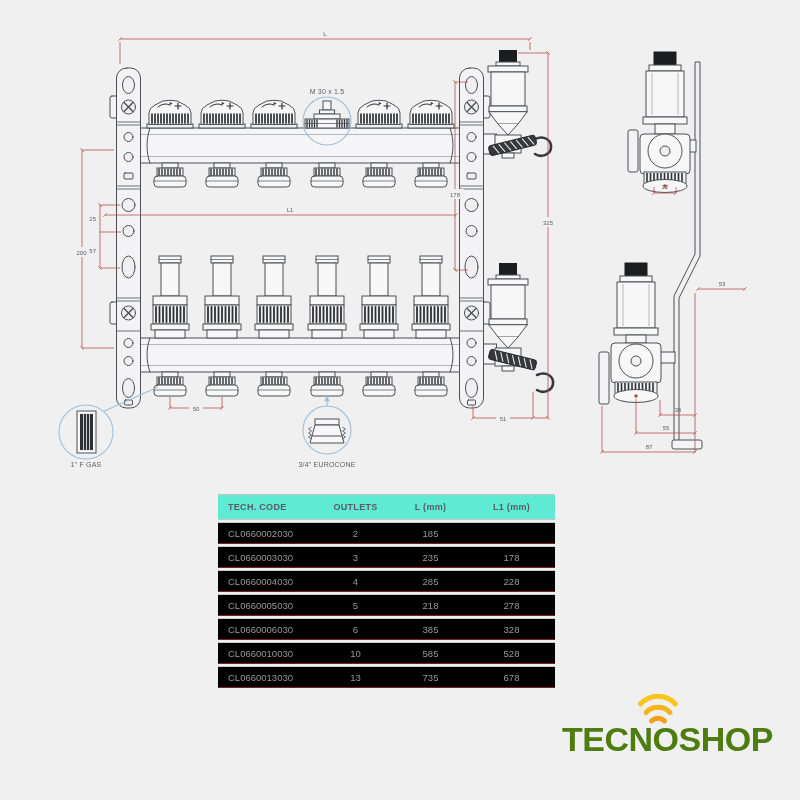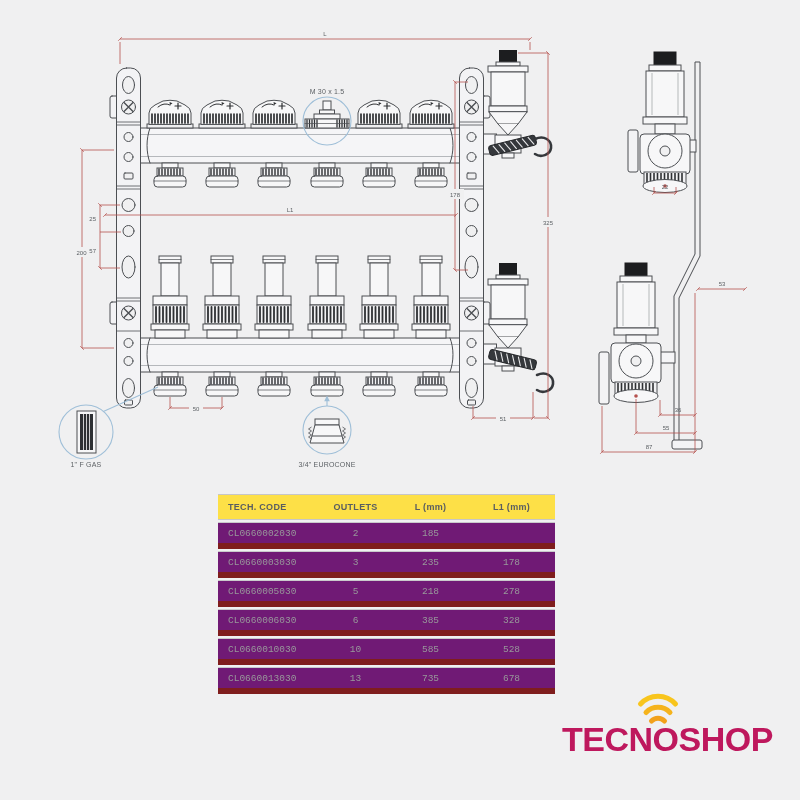--- a/index.html
+++ b/index.html
@@ -15,37 +15,37 @@
   .dimE{font-size:6px;fill:#5d6165;text-anchor:end;}
   .lbl{font-size:7px;fill:#5d6165;text-anchor:middle;letter-spacing:.2px;}
   
   .spec-table{
     position:absolute;left:218px;top:492px;width:337px;
     border-collapse:separate;border-spacing:0 2px;table-layout:fixed;
   }
   .spec-table col.c0{width:100px}.spec-table col.c1{width:75px}
   .spec-table col.c2{width:75px}.spec-table col.c3{width:87px}
   .spec-table th{
-    background:#fde047;color:#595d61;font-size:9px;font-weight:bold;
+    background:#5eead4;color:#595d61;font-size:9px;font-weight:bold;
     padding:7px 4px;text-align:center;letter-spacing:.3px;
     border-top:1px solid #c6c6c8;border-bottom:1px solid #c6c6c8;
   }
   .spec-table th:first-child{text-align:left;padding-left:10px;}
   .spec-table td{
-    background:#701a75;color:#98989b;font-size:9.5px;
+    background:#000000;color:#98989b;font-size:9.5px;
     padding:4.5px 4px;text-align:center;
-    border-top:1px solid #c9c9cb;border-bottom:6px solid #7f1d1d;font-family:Liberation Mono, monospace;
+    border-top:1px solid #c9c9cb;border-bottom:1px solid #7f1d1d;
   }
   .spec-table td:first-child{text-align:left;padding-left:10px;}
   
   .logo{position:absolute;left:562px;top:688px;width:225px;height:70px;}
   .logo-wifi{position:absolute;left:72px;top:-2px;}
   .logo-text{
     position:absolute;left:0;top:32px;font-size:34px;font-weight:800;
-    color:#be185d;letter-spacing:-0.5px;white-space:nowrap;
+    color:#4d7c0f;letter-spacing:-0.5px;white-space:nowrap;
   }
 </style>
 </head>
 <body>
 
 <svg id="drawing" width="800" height="490" viewBox="0 0 800 490">
   <defs>
     <marker id="tk" markerWidth="7" markerHeight="7" refX="3.5" refY="3.5" orient="auto">
       <path d="M1.2,5.8 L5.8,1.2" stroke="#b5524e" stroke-width="0.9" fill="none"></path>
     </marker>
@@ -342,20 +342,26 @@
         <td>185</td>
         <td></td>
       </tr>
       <tr>
         <td>CL0660003030</td>
         <td>3</td>
         <td>235</td>
         <td>178</td>
       </tr>
       <tr>
+        <td>CL0660004030</td>
+        <td>4</td>
+        <td>285</td>
+        <td>228</td>
+      </tr>
+      <tr>
         <td>CL0660005030</td>
         <td>5</td>
         <td>218</td>
         <td>278</td>
       </tr>
       <tr>
         <td>CL0660006030</td>
         <td>6</td>
         <td>385</td>
         <td>328</td>

